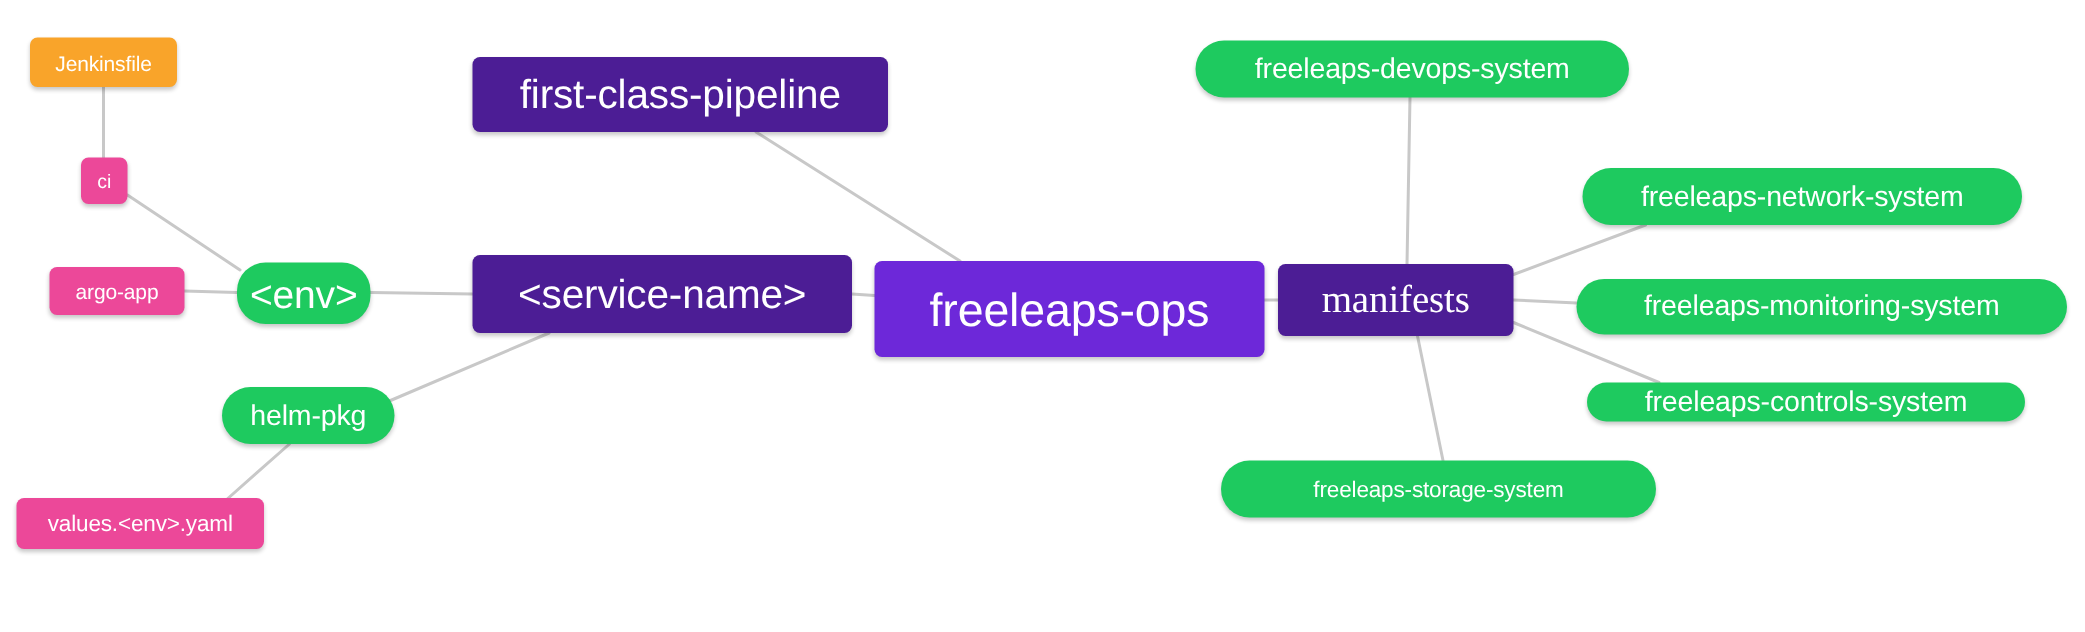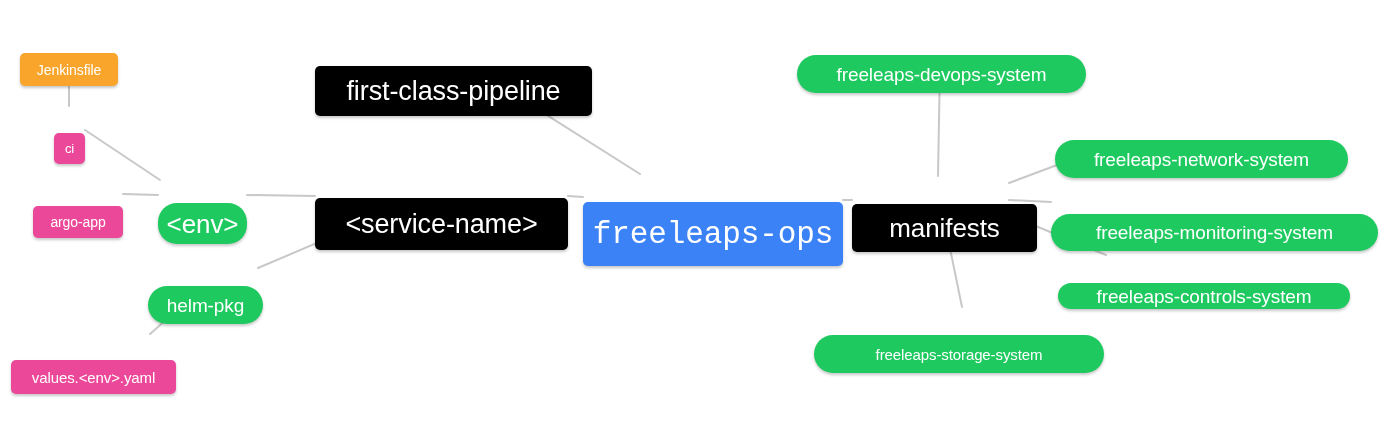--- a/index.html
+++ b/index.html
@@ -33,24 +33,23 @@
     align-items: center;
     justify-content: center;
     box-sizing: border-box;
     color: #ffffff;
     border-radius: 5px;
     white-space: nowrap;
     line-height: 1;
     letter-spacing: -0.1px;
     box-shadow: 0 2px 3px rgba(0,0,0,0.22);
     padding: 0 0;
-    margin-top: 28px;
   }
-  .n-root   { background: #3b82f6; font-family: Liberation Mono, monospace; }
-  .n-blue   { background: #000000; }
+  .n-root   { background: #6d28d9; }
+  .n-blue   { background: #4c1d95; }
   .n-green  { background: #1eca5f; border-radius: 19px; }
   .n-red    { background: #ec4899; }
   .n-orange { background: #f9a42a; }
 </style>
 </head>
 <body>
 
 <div id="canvas">
   <svg id="edge-layer" viewBox="0 0 1390 421" width="1390" height="421">
       <line x1="69" y1="58" x2="69" y2="106" stroke="#c8c8c8" stroke-width="2" stroke-linecap="round"></line>
@@ -71,20 +70,20 @@
   <div id="node-layer">
       <div class="node n-orange" style="left: 20px; top: 25px; width: 98px; height: 33px; font-size: 14px;">Jenkinsfile</div>
       <div class="node n-red" style="left: 54px; top: 105px; width: 31px; height: 31px; font-size: 13px;">ci</div>
       <div class="node n-red" style="left: 33px; top: 178px; width: 90px; height: 32px; font-size: 14px;">argo-app</div>
       <div class="node n-green" style="left: 158px; top: 175px; width: 89px; height: 41px; font-size: 26px;">&lt;env&gt;</div>
       <div class="node n-green" style="left: 148px; top: 258px; width: 115px; height: 38px; font-size: 19px;">helm-pkg</div>
       <div class="node n-red" style="left: 11px; top: 332px; width: 165px; height: 34px; font-size: 15px;">values.&lt;env&gt;.yaml</div>
       <div class="node n-blue" style="left: 315px; top: 170px; width: 253px; height: 52px; font-size: 27px;">&lt;service-name&gt;</div>
       <div class="node n-blue" style="left: 315px; top: 38px; width: 277px; height: 50px; font-size: 27px;">first-class-pipeline</div>
       <div class="node n-root" style="left: 583px; top: 174px; width: 260px; height: 64px; font-size: 31px;">freeleaps-ops</div>
-      <div class="node n-blue" style="left: 852px; top: 176px; width: 185px; height: 48px; font-size: 26px;">manifests</div>
+      <div class="node n-blue" style="left: 852px; top: 176px; width: 157px; height: 48px; font-size: 26px; font-family: Liberation Serif, serif;">manifests</div>
       <div class="node n-green" style="left: 797px; top: 27px; width: 289px; height: 38px; font-size: 19px;">freeleaps-devops-system</div>
       <div class="node n-green" style="left: 1055px; top: 112px; width: 293px; height: 38px; font-size: 19px;">freeleaps-network-system</div>
       <div class="node n-green" style="left: 1051px; top: 186px; width: 327px; height: 37px; font-size: 19px;">freeleaps-monitoring-system</div>
       <div class="node n-green" style="left: 1058px; top: 255px; width: 292px; height: 26px; font-size: 19px; text-align: right;">freeleaps-controls-system</div>
       <div class="node n-green" style="left: 814px; top: 307px; width: 290px; height: 38px; font-size: 15px;">freeleaps-storage-system</div>
     </div>
 </div>
 
 </body></html>

